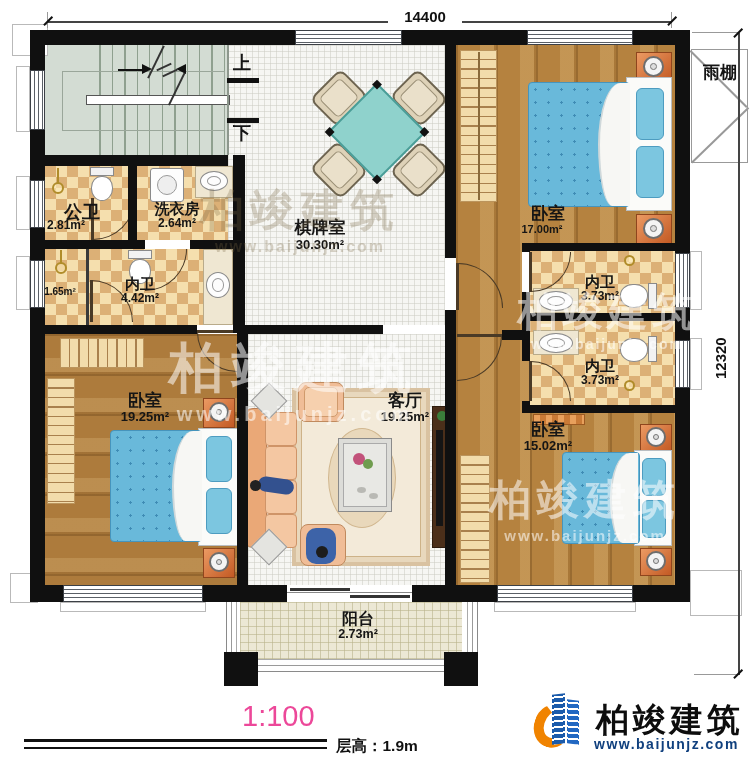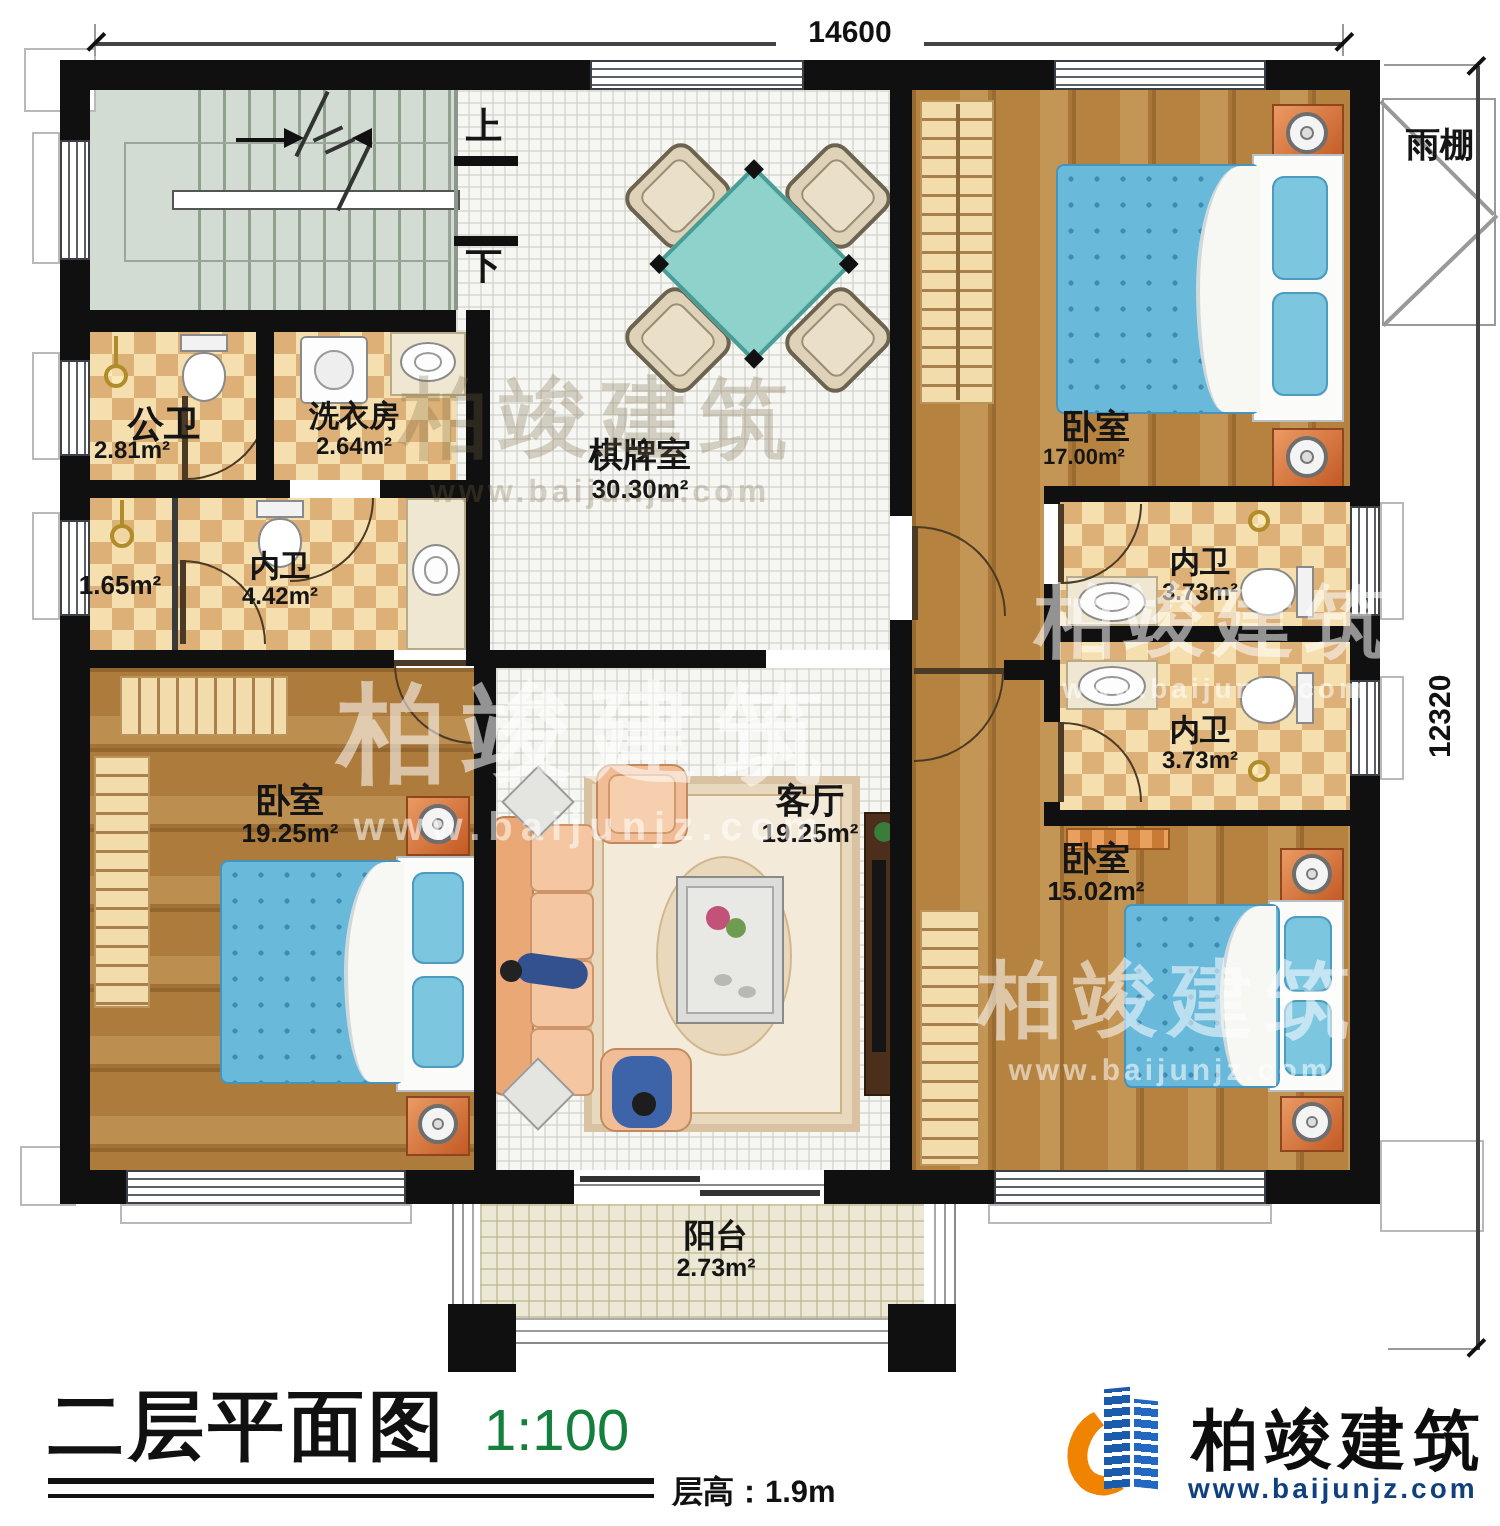--- a/index.html
+++ b/index.html
@@ -306,21 +306,21 @@
   <div class="sill" style="left:60px;top:602px;width:146px;height:10px;"></div>
   <div class="sill" style="left:494px;top:602px;width:142px;height:10px;"></div>
   <div class="sill" style="left:12px;top:24px;width:36px;height:32px;"></div>
   <div class="sill" style="left:10px;top:573px;width:28px;height:30px;"></div>
   <div class="sill" style="left:690px;top:570px;width:52px;height:46px;"></div>
 
   <div class="rlabel" style="left:44px;top:203px;width:76px;font-size:18px;">公卫</div>
   <div class="rlabel" style="left:28px;top:219px;width:76px;font-size:12px;">2.81m²</div>
   <div class="rlabel" style="left:137px;top:201px;width:80px;font-size:15px;">洗衣房</div>
   <div class="rlabel" style="left:139px;top:217px;width:76px;font-size:12px;">2.64m²</div>
-  <div class="rlabel" style="left:30px;top:286px;width:60px;font-size:13px;">1.65m²</div>
+  <div class="rlabel" style="left:30px;top:286px;width:60px;font-size:10px;">1.65m²</div>
   <div class="rlabel" style="left:105px;top:276px;width:70px;font-size:15px;">内卫</div>
   <div class="rlabel" style="left:103px;top:292px;width:74px;font-size:12px;">4.42m²</div>
   <div class="rlabel" style="left:278px;top:219px;width:84px;font-size:17px;">棋牌室</div>
   <div class="rlabel" style="left:278px;top:238px;width:84px;font-size:13px;">30.30m²</div>
   <div class="rlabel" style="left:508px;top:205px;width:80px;font-size:17px;">卧室</div>
   <div class="rlabel" style="left:499px;top:223px;width:86px;font-size:11px;">17.00m²</div>
   <div class="rlabel" style="left:565px;top:274px;width:70px;font-size:15px;">内卫</div>
   <div class="rlabel" style="left:563px;top:290px;width:74px;font-size:12px;">3.73m²</div>
   <div class="rlabel" style="left:565px;top:358px;width:70px;font-size:15px;">内卫</div>
   <div class="rlabel" style="left:563px;top:374px;width:74px;font-size:12px;">3.73m²</div>
@@ -331,21 +331,21 @@
   <div class="rlabel" style="left:508px;top:421px;width:80px;font-size:17px;">卧室</div>
   <div class="rlabel" style="left:505px;top:439px;width:86px;font-size:13px;">15.02m²</div>
   <div class="rlabel" style="left:318px;top:610px;width:80px;font-size:16px;">阳台</div>
   <div class="rlabel" style="left:318px;top:628px;width:80px;font-size:12.5px;">2.73m²</div>
 
   <div class="ext" style="left:47px;top:12px;width:1px;height:16px;"></div>
   <div class="ext" style="left:671px;top:12px;width:1px;height:16px;"></div>
   <div class="dimline" style="left:48px;top:21px;width:624px;height:1.5px;"></div>
   <div class="tick" style="left:42px;top:20px;width:12px;height:1.5px;"></div>
   <div class="tick" style="left:666px;top:20px;width:12px;height:1.5px;"></div>
-  <div class="dim" style="left:388px;top:8px;width:74px;text-align:center;font-size:15px;background:#fff;z-index:46;">14600</div>
+  <div class="dim" style="left:388px;top:8px;width:74px;text-align:center;font-size:15px;background:#fff;z-index:46;">14400</div>
 
   <div class="ext" style="left:692px;top:32px;width:46px;height:1px;"></div>
   <div class="ext" style="left:694px;top:674px;width:44px;height:1px;"></div>
   <div class="dimline" style="left:738px;top:33px;width:1.5px;height:642px;"></div>
   <div class="tick" style="left:732px;top:32px;width:12px;height:1.5px;"></div>
   <div class="tick" style="left:732px;top:673px;width:12px;height:1.5px;"></div>
   <div class="dim" style="left:712px;top:316px;width:20px;height:84px;font-size:15px;writing-mode:vertical-rl;transform:rotate(180deg);text-align:center;">12320</div>
 
   <div class="wm" style="left:150px;top:182px;width:300px;color:rgba(122,104,70,.28);">
     <span style="font-size:44px;letter-spacing:6px;">柏竣建筑</span>
@@ -357,24 +357,23 @@
   </div>
   <div class="wm" style="left:80px;top:334px;width:430px;">
     <span style="font-size:54px;letter-spacing:9px;">柏竣建筑</span>
     <span class="u" style="font-size:20px;letter-spacing:4px;">www.baijunjz.com</span>
   </div>
   <div class="wm" style="left:420px;top:474px;width:330px;">
     <span style="font-size:42px;letter-spacing:6px;">柏竣建筑</span>
     <span class="u" style="font-size:15px;">www.baijunjz.com</span>
   </div>
 
-  <div class="tb" style="left:24px;top:688px;font-size:38px;font-weight:bold;letter-spacing:2px;color:#111;">二层平面图</div>
   <div class="tb" style="left:24px;top:739px;width:303px;height:3px;background:#111;"></div>
   <div class="tb" style="left:24px;top:747px;width:303px;height:1.5px;background:#111;"></div>
-  <div class="tb" style="left:242px;top:700px;font-size:29px;color:#15803d;">1:100</div>
+  <div class="tb" style="left:242px;top:700px;font-size:29px;color:#ec4899;">1:100</div>
   <div class="tb" style="left:336px;top:736px;font-size:15.5px;font-weight:600;color:#111;">
     <span>层高：</span><span>1.9m</span>
   </div>
   <div class="tb" style="left:534px;top:692px;width:56px;height:62px;">
     <div class="logoArc" style="left:0;top:12px;"></div>
     <div class="bldgA" style="left:18px;top:2px;width:13px;height:50px;transform:skewY(-6deg);"></div>
     <div class="bldgB" style="left:33px;top:8px;width:12px;height:44px;transform:skewY(6deg);"></div>
   </div>
   <div class="tb" style="left:596px;top:698px;font-size:33px;font-weight:bold;letter-spacing:4px;color:#0d0d0d;white-space:nowrap;">柏竣建筑</div>
   <div class="tb" style="left:594px;top:736px;font-size:14px;font-weight:bold;letter-spacing:1.5px;color:#10407e;white-space:nowrap;">www.baijunjz.com</div>

